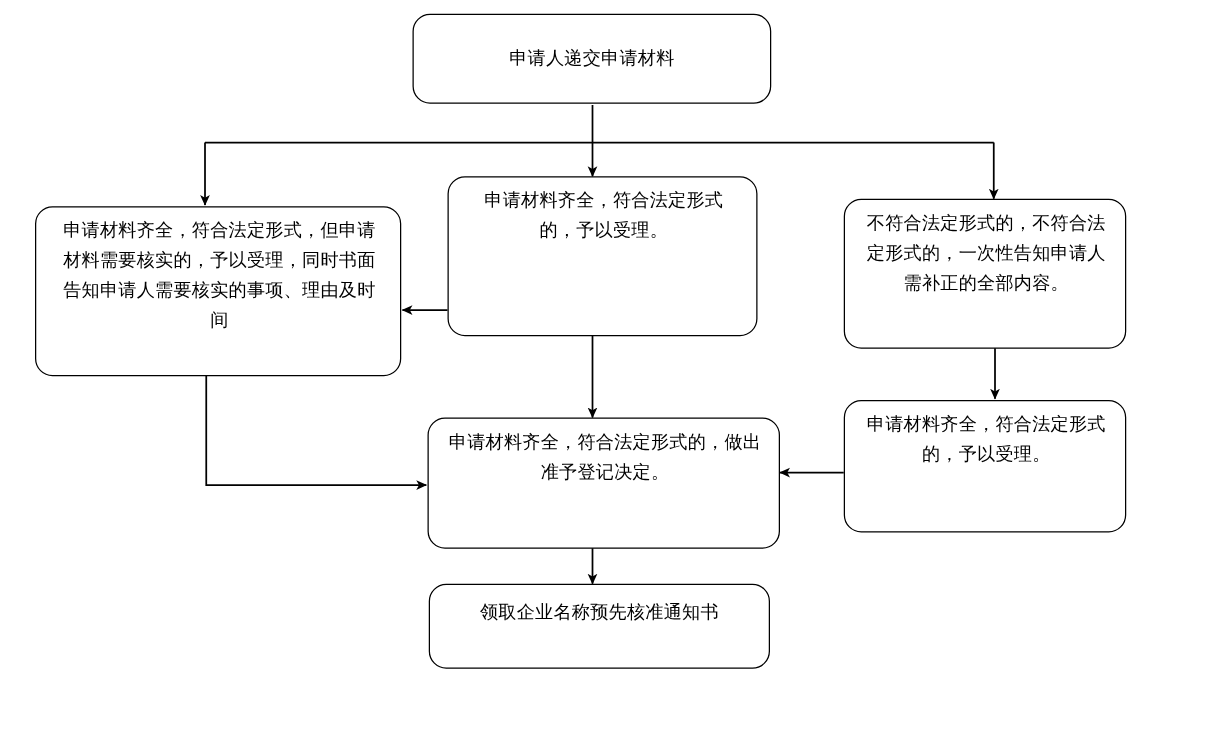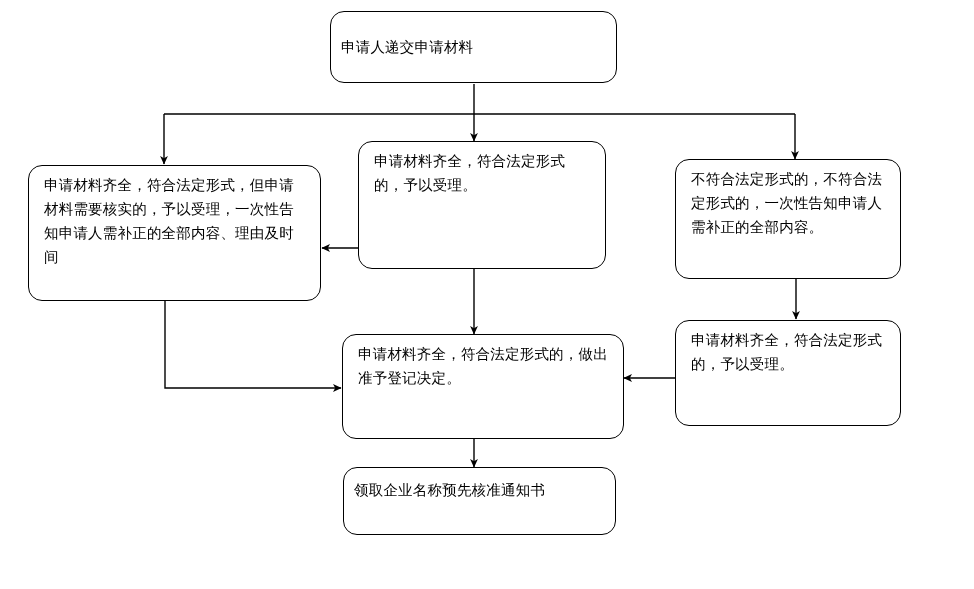--- a/index.html
+++ b/index.html
@@ -32,26 +32,26 @@
     color: #000000;
     font-size: 14.5px;
     line-height: 24px;
     letter-spacing: 0.2px;
     padding: 7px 13px 7px 15px;
     z-index: 2;
   }
   .node.centered {
     display: flex;
     align-items: center;
-    justify-content: flex-start;
+    justify-content: center;
     text-align: center;
     padding: 6px 10px;
   }
   .node.top-text {
-    text-align: left;
+    text-align: center;
   }
   .node .txt {
     display: block;
   }
 </style>
 </head>
 <body>
 
 <div id="canvas">
 
@@ -85,21 +85,21 @@
 
       <path d="M474,438 L474,467" marker-end="url(#arrowhead)"></path>
     </g>
   </svg>
 
   <div class="node centered" style="left:330px; top:11px; width:287px; height:72px;">
     <span class="txt">申请人递交申请材料</span>
   </div>
 
   <div class="node top-text" style="left:28px; top:165px; width:293px; height:136px;">
-    <span class="txt">申请材料齐全，符合法定形式，但申请材料需要核实的，予以受理，一次性告知申请人需补正的全部内容、理由及时间</span>
+    <span class="txt">申请材料齐全，符合法定形式，但申请材料需要核实的，予以受理，同时书面告知申请人需要核实的事项、理由及时间</span>
   </div>
 
   <div class="node top-text" style="left:358px; top:141px; width:248px; height:128px;">
     <span class="txt">申请材料齐全，符合法定形式的，予以受理。</span>
   </div>
 
   <div class="node top-text" style="left:675px; top:159px; width:226px; height:120px;">
     <span class="txt">不符合法定形式的，不符合法定形式的，一次性告知申请人需补正的全部内容。</span>
   </div>
 

